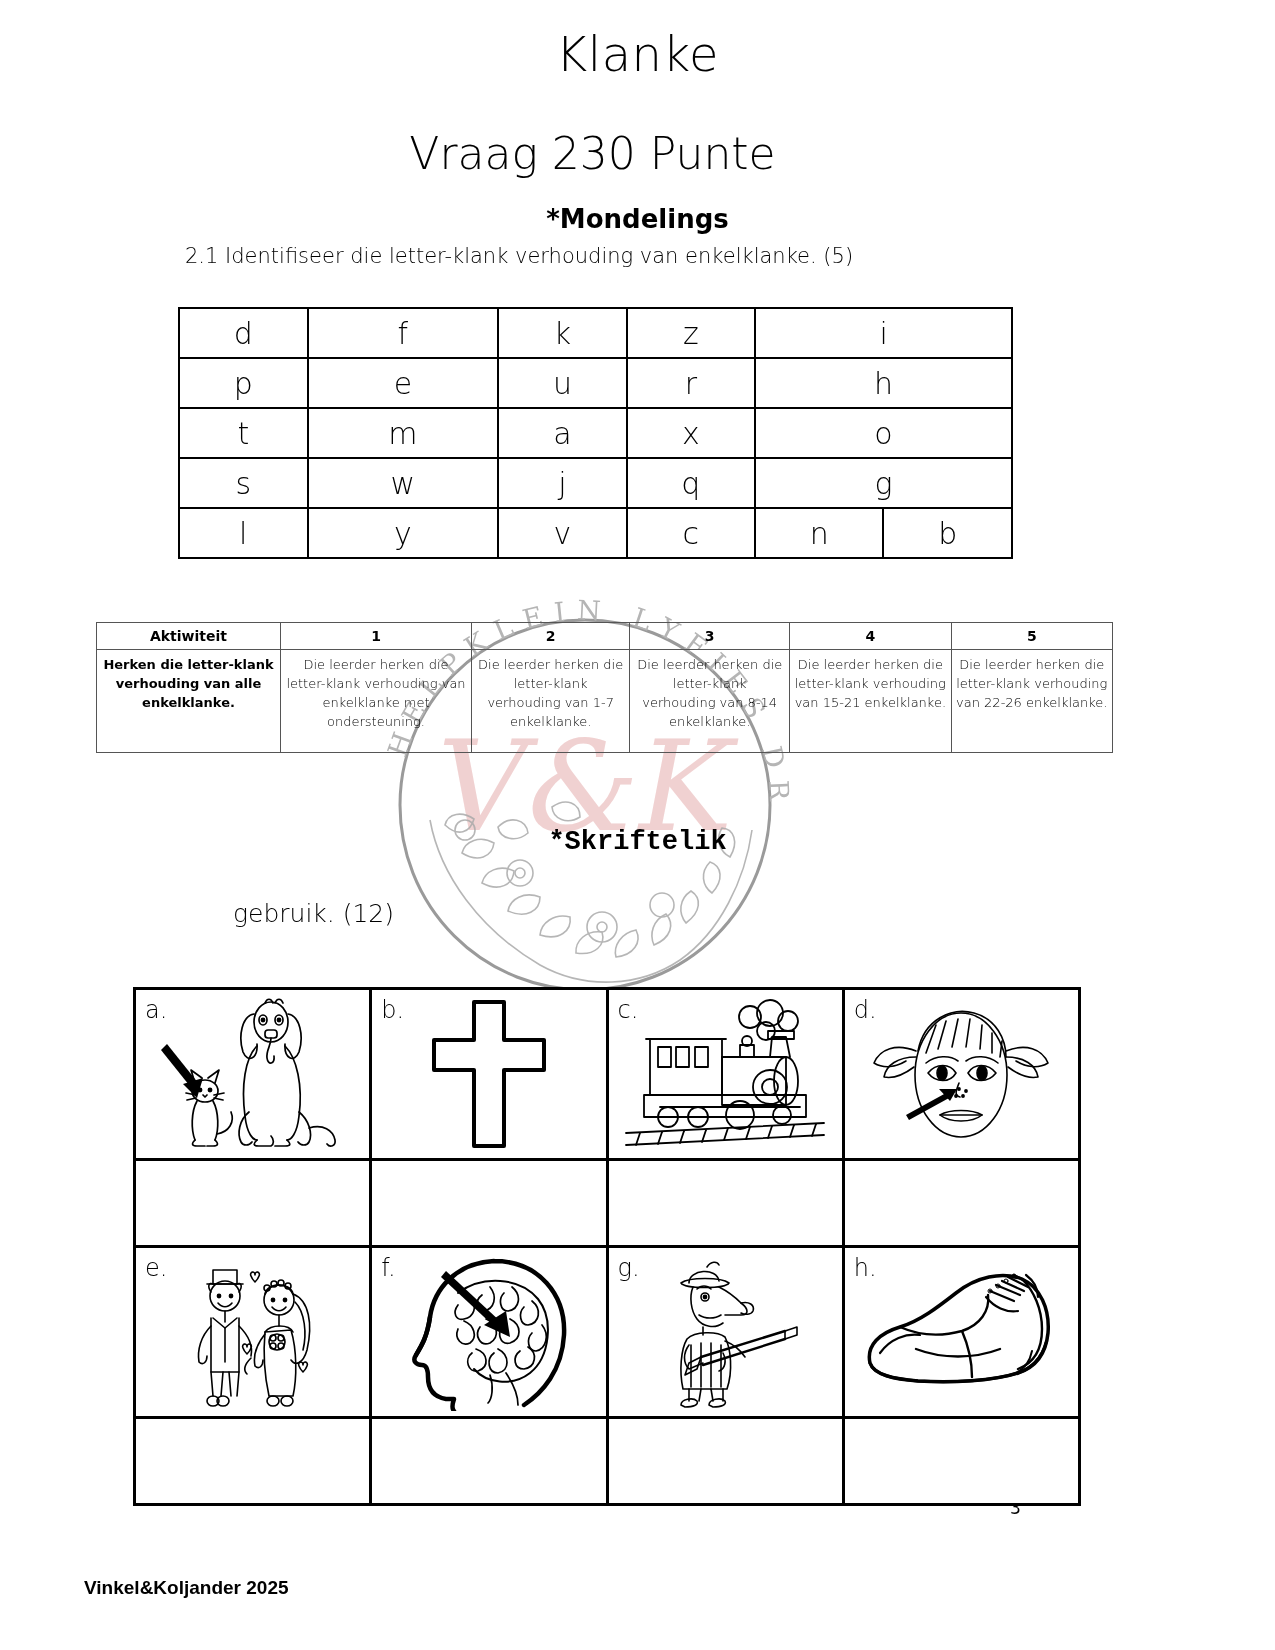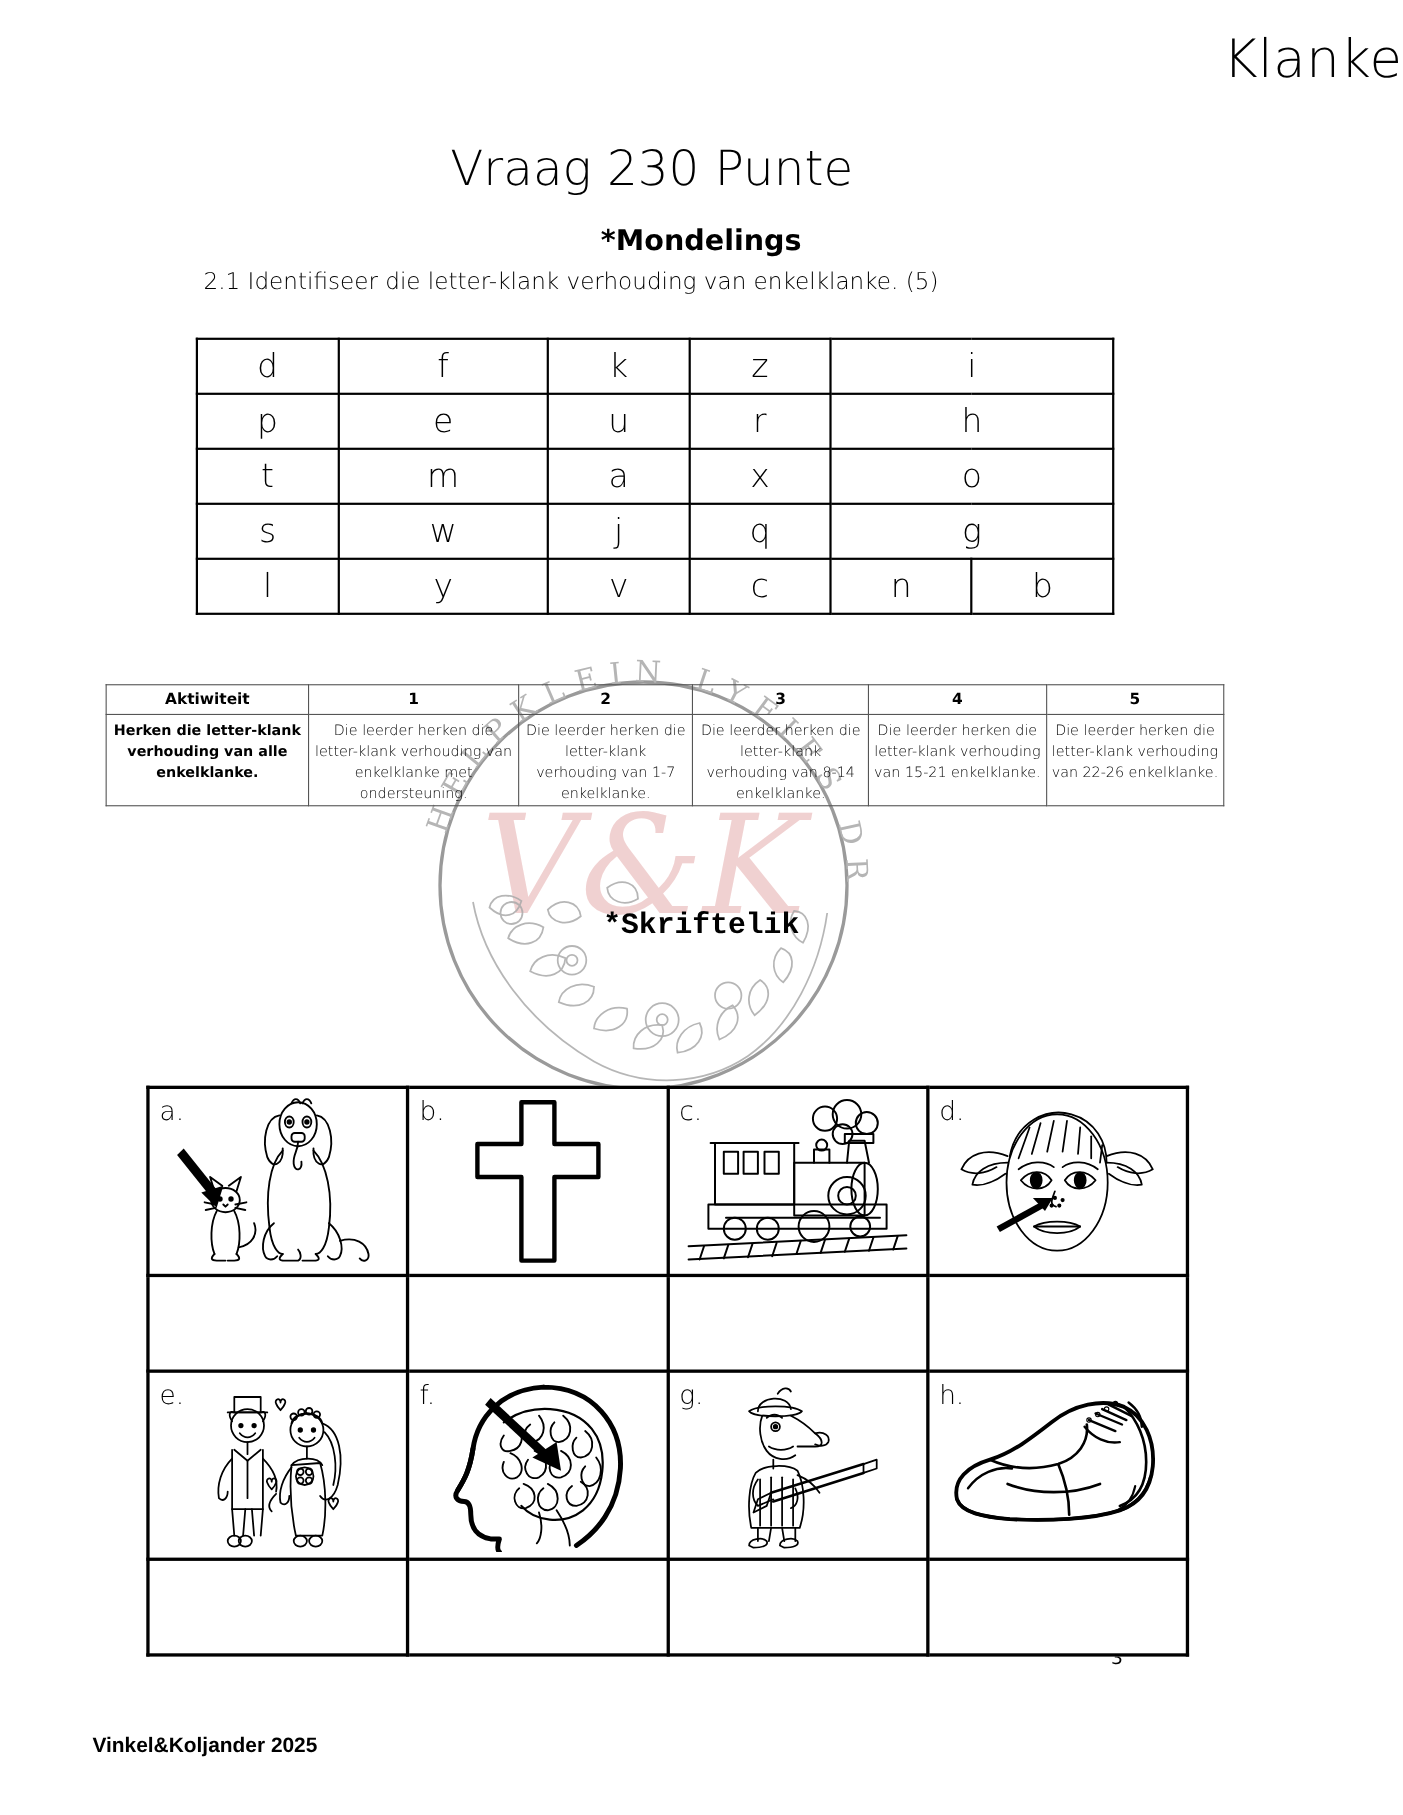--- a/index.html
+++ b/index.html
@@ -26,21 +26,21 @@
     pointer-events: none;
     z-index: 0;
   }
 
   
   #page-title {
     position: absolute;
     top: 26px;
     left: 0;
     width: 1275px;
-    text-align: right;
+    text-align: center;
     font-size: 48px;
     letter-spacing: 0.5px;
     font-family: "DejaVu Sans", sans-serif;
     font-weight: 300;
   }
   #header-row {
     position: absolute;
     top: 128px;
     left: 85px;
     width: 1015px;
@@ -120,21 +120,21 @@
   #rubric .rubric-head {
     font-weight: 700;
     font-size: 14px;
     padding: 3px 0;
   }
   #rubric .rubric-activity {
     font-weight: 700;
     font-size: 13px;
     width: 175px;
   }
-  #rubric .rubric-cell { padding-top: 6px; padding-bottom: 0; }
+  #rubric .rubric-cell { padding-top: 6px; padding-bottom: 20px; }
 
   
   #written-label {
     position: absolute;
     top: 827px;
     left: 0;
     width: 1275px;
     text-align: center;
     font-size: 27px;
     font-weight: 700;
@@ -314,20 +314,21 @@
     <td class="rubric-cell">Die leerder herken die letter-klank verhouding van 8-14 enkelklanke.</td>
     <td class="rubric-cell">Die leerder herken die letter-klank verhouding van 15-21 enkelklanke.</td>
     <td class="rubric-cell">Die leerder herken die letter-klank verhouding van 22-26  enkelklanke.</td>
   </tr>
 </tbody>
   </table>
 
 <div id="written-label">*Skriftelik</div>
 
 <div id="q22">
+  <span class="indent2">gebruik. (12)</span>
 </div>
 
 <table id="picture-grid">
 
   <tbody>
       <tr>
     <td class="pic-cell">
       <span class="pic-letter">a.</span>
       <div class="pic-art">
         <svg width="200" height="160" viewBox="0 0 200 160">

